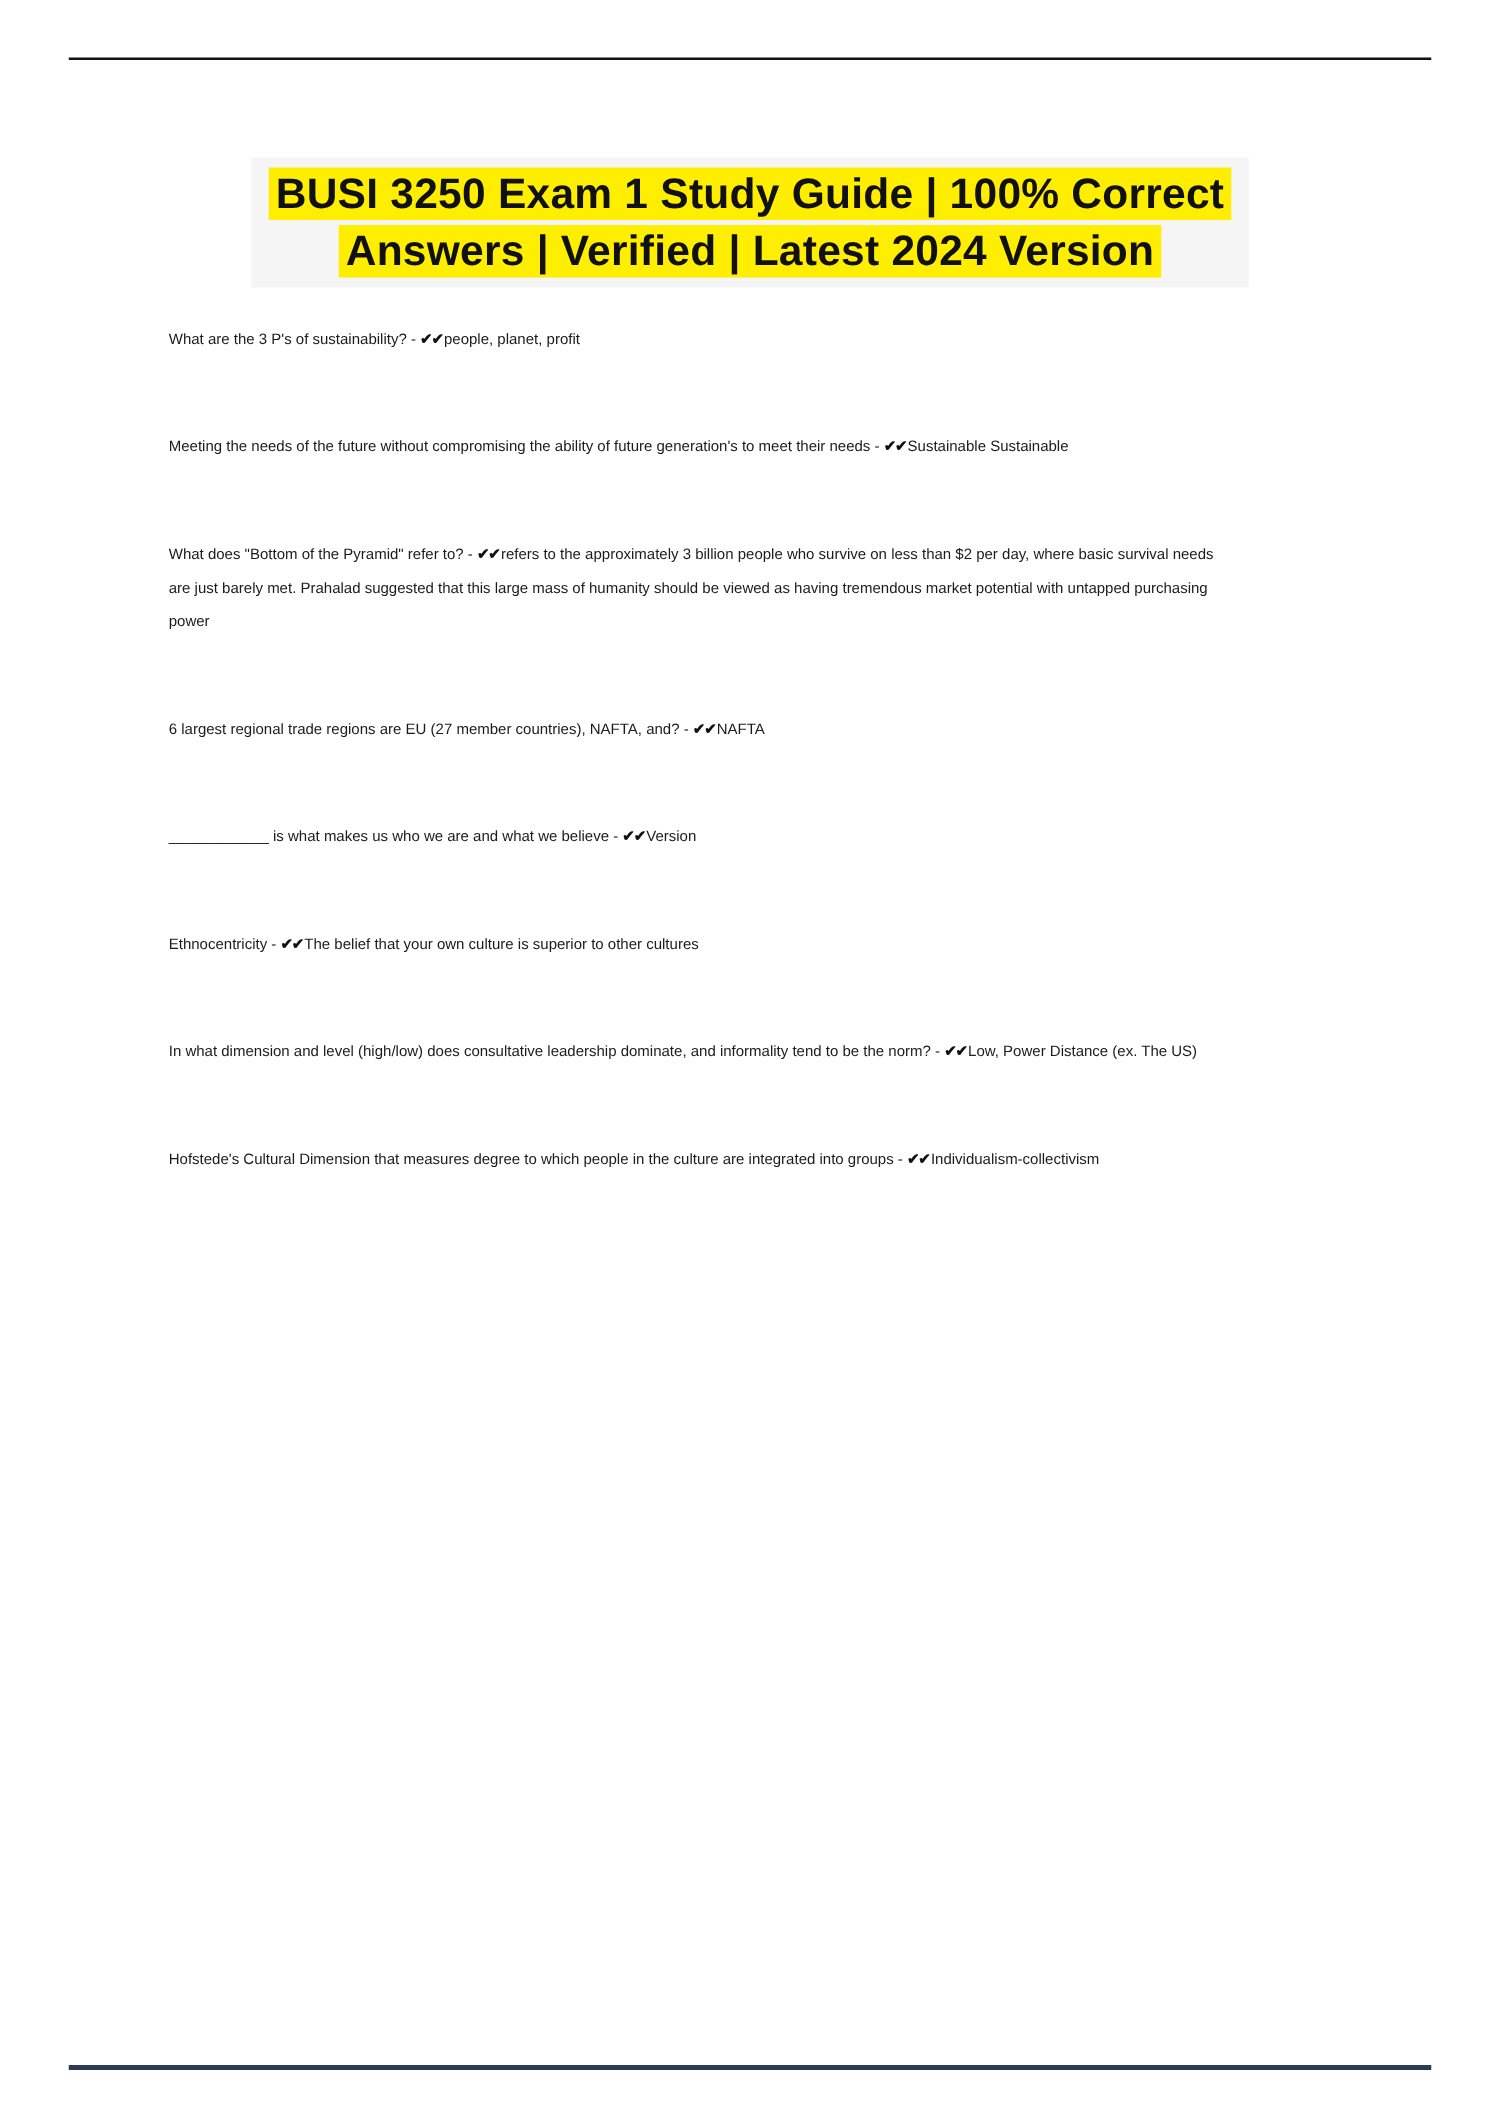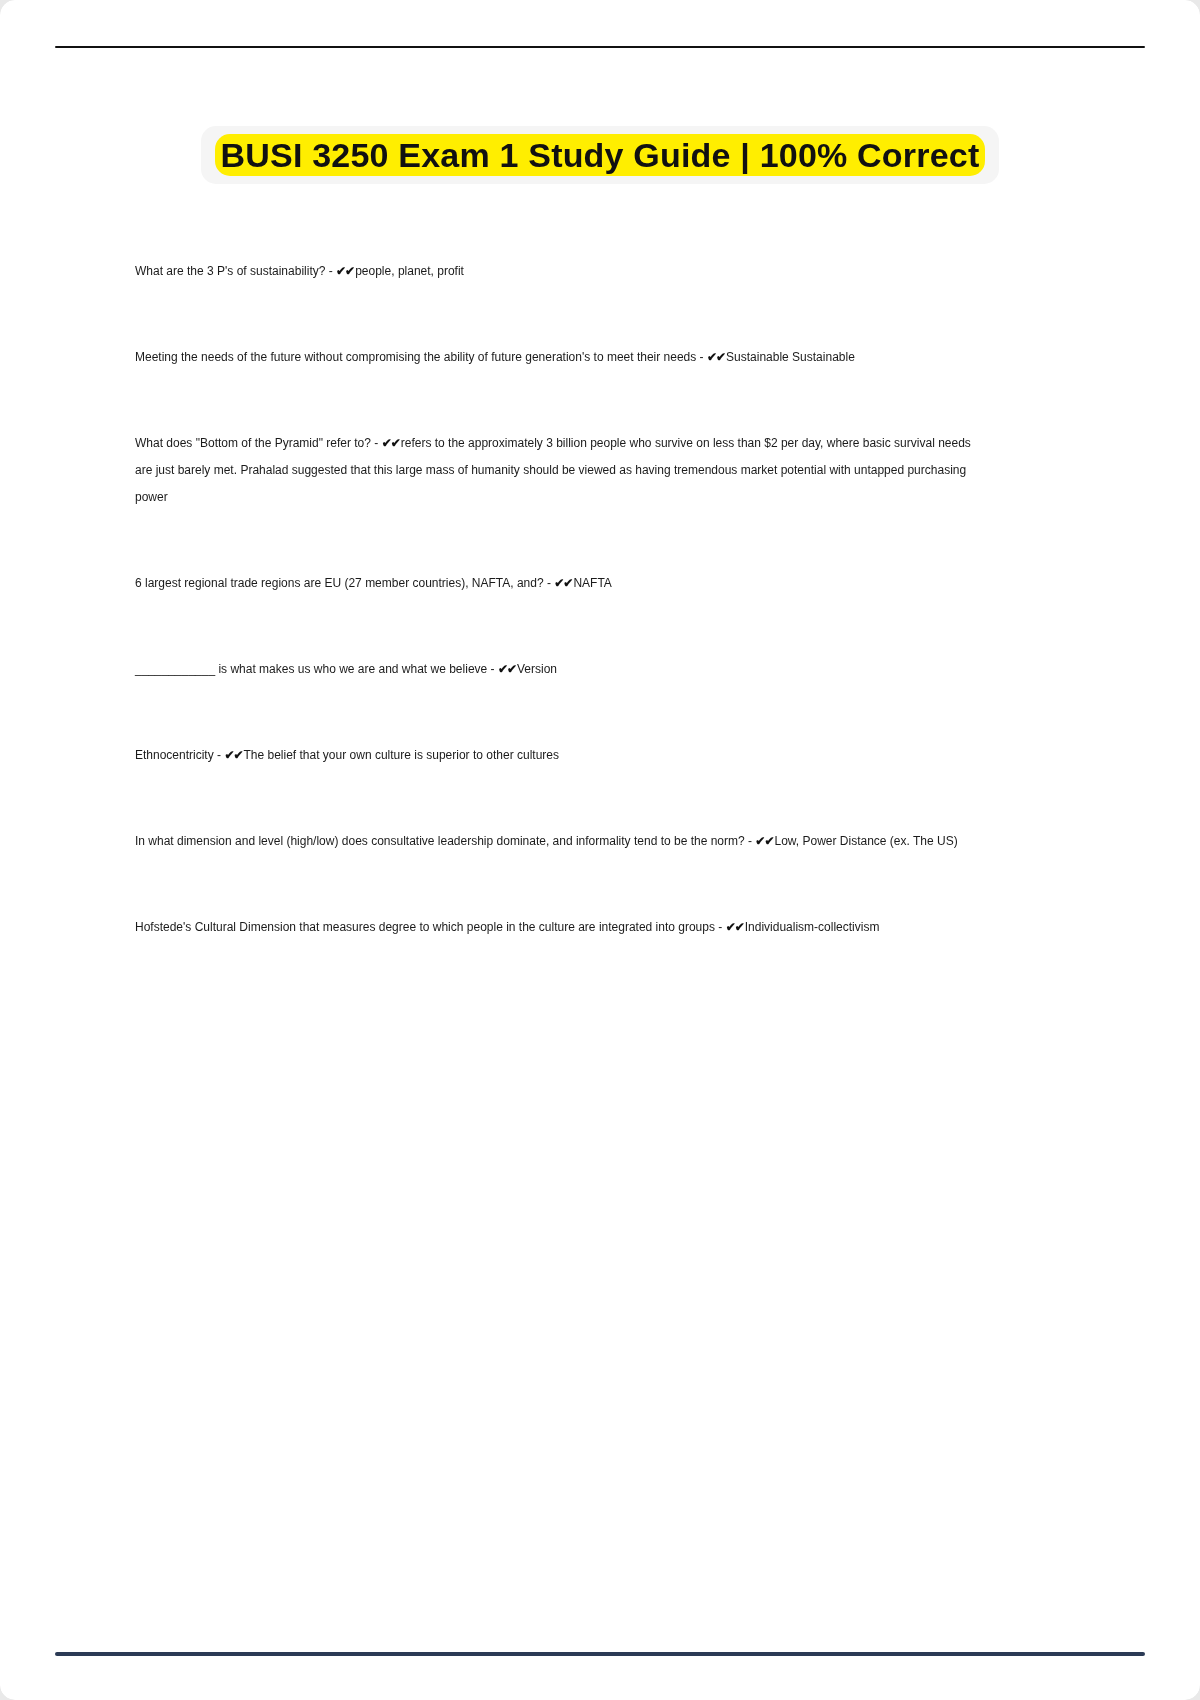--- a/index.html
+++ b/index.html
@@ -1,15 +1,15 @@
 <!DOCTYPE html>
 <html><head>
 <meta charset="utf-8">
 <style>
-  * { margin: 0; padding: 0; box-sizing: border-box; border-radius: 15px; }
+  * { margin: 0; padding: 0; box-sizing: border-box; }
   html, body { background: #e9e9e9; }
   body {
     font-family: "Liberation Sans", sans-serif;
   }
   .page {
     position: relative;
     width: 1200px;
     height: 1700px;
     background: #ffffff;
     margin: 0 auto;
@@ -76,20 +76,23 @@
 
 <div class="page">
 
   <div class="rule-top"></div>
 
   <div class="title-wrap">
     <div class="title-bg">
       <div class="title-line">
         <span class="hl">BUSI 3250 Exam 1 Study Guide | 100% Correct</span>
       </div>
+      <div class="title-line">
+        <span class="hl">Answers | Verified | Latest 2024 Version</span>
+      </div>
     </div>
   </div>
 
   <div class="content">
   <p class="qa"><span>What are the 3 P's of sustainability? - </span><span class="checks">✔✔</span><span>people, planet, profit</span></p>
 
   <p class="qa"><span>Meeting the needs of the future without compromising the ability of future generation's to meet their needs - </span><span class="checks">✔✔</span><span>Sustainable Sustainable</span></p>
 
 
   <p class="qa"><span>What does "Bottom of the Pyramid" refer to? - </span><span class="checks">✔✔</span><span>refers to the approximately 3 billion people who survive on less than $2 per day, where basic survival needs are just barely met. Prahalad suggested that this large mass of humanity should be viewed as having tremendous market potential with untapped purchasing power</span></p>

